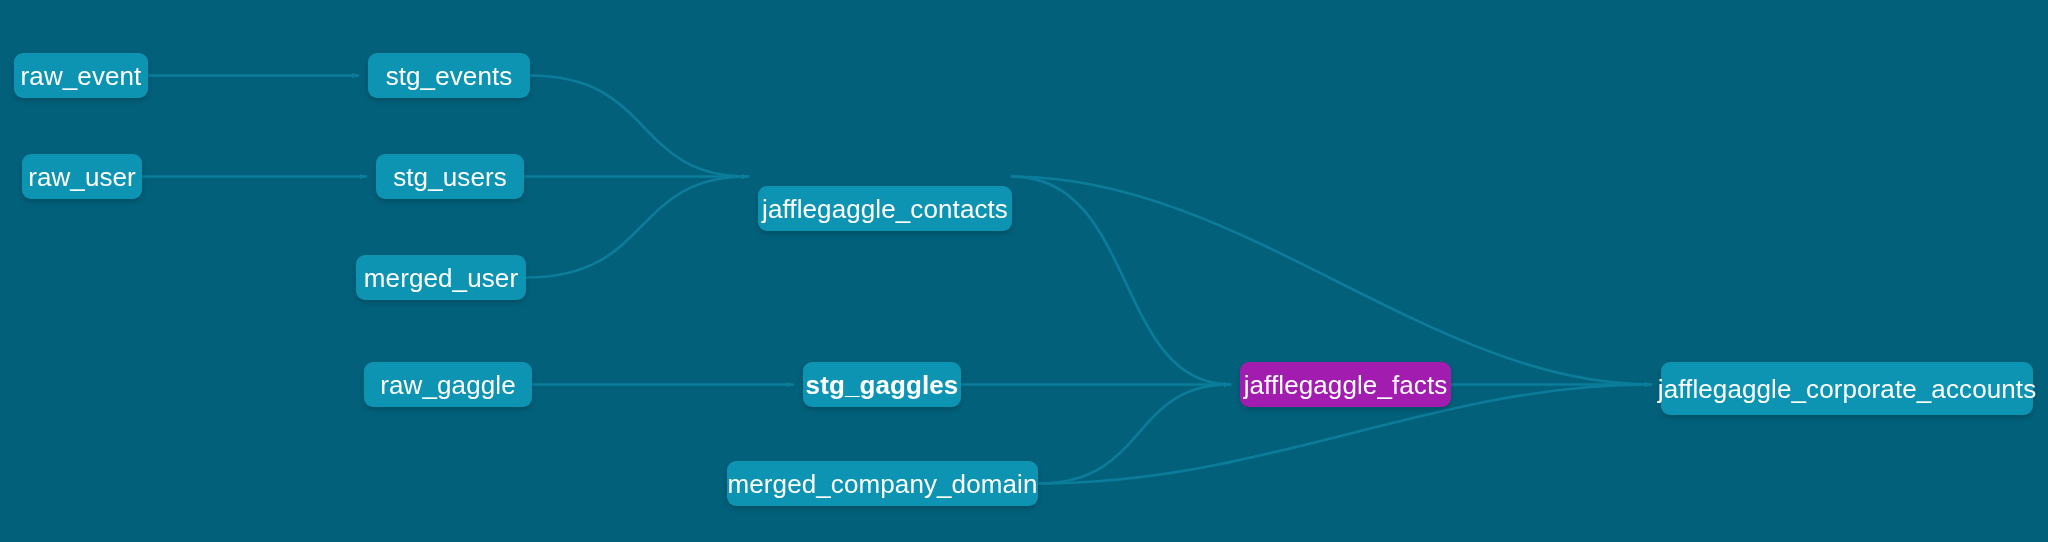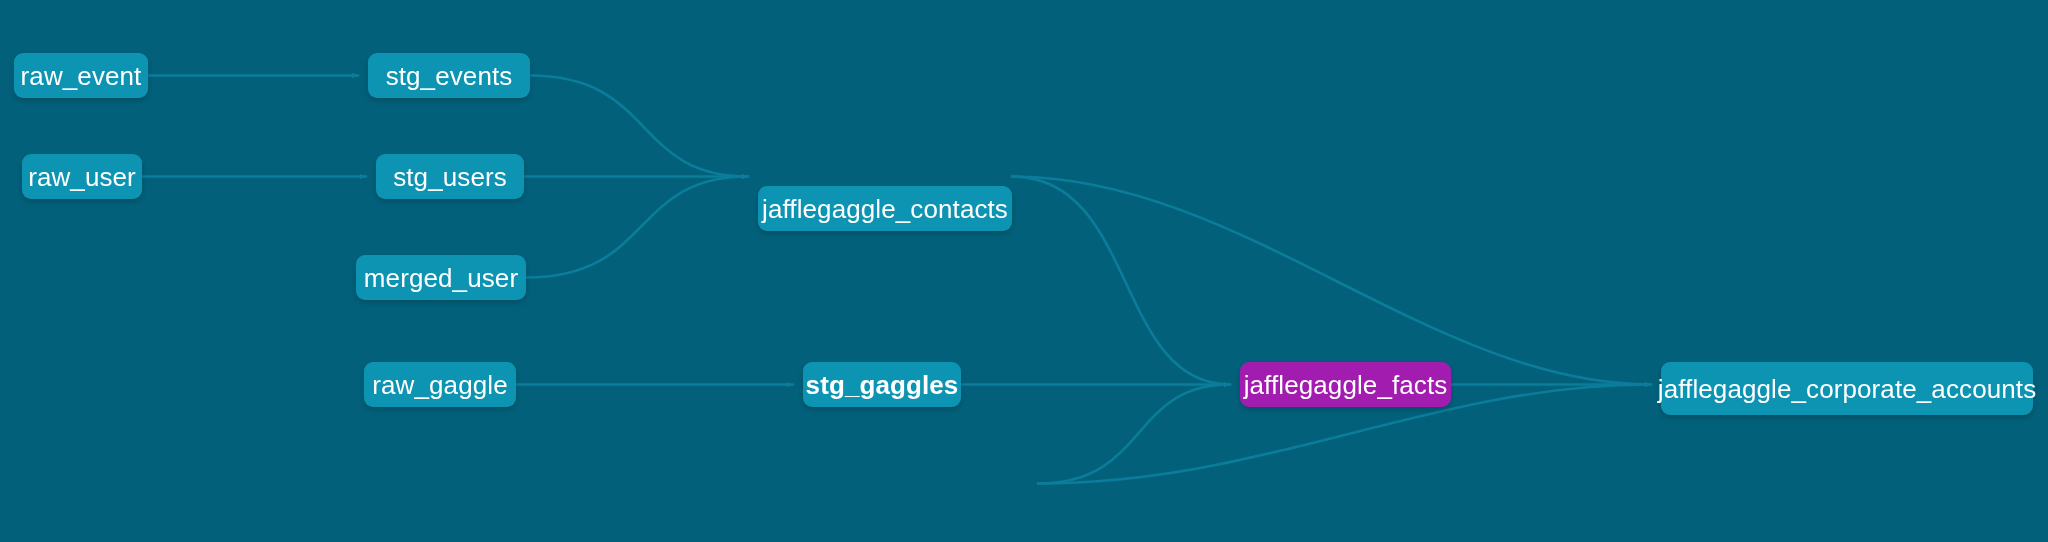--- a/index.html
+++ b/index.html
@@ -87,25 +87,28 @@
       </div>
       <div class="node normal" style="left: 368px; top: 53px; width: 162px; height: 45px;">
         <span class="node-label">stg_events</span>
       </div>
       <div class="node normal" style="left: 376px; top: 154px; width: 148px; height: 45px;">
         <span class="node-label">stg_users</span>
       </div>
       <div class="node normal" style="left: 356px; top: 255px; width: 170px; height: 45px; align-items: center;">
         <span class="node-label">merged_user</span>
       </div>
-      <div class="node normal" style="left: 364px; top: 362px; width: 152px; height: 45px;">
+      <div class="node normal" style="left: 364px; top: 362px; width: 168px; height: 45px;">
         <span class="node-label">raw_gaggle</span>
       </div>
       <div class="node normal" style="left: 803px; top: 362px; width: 158px; height: 45px; font-weight: bold;">
         <span class="node-label">stg_gaggles</span>
+      </div>
+      <div class="node normal" style="left: 727px; top: 461px; width: 311px; height: 45px;">
+        <span class="node-label">merged_company_domain</span>
       </div>
       <div class="node normal" style="left: 758px; top: 154px; width: 254px; height: 45px; margin-top: 32px;">
         <span class="node-label">jafflegaggle_contacts</span>
       </div>
       <div class="node selected" style="left: 1240px; top: 362px; width: 211px; height: 45px;">
         <span class="node-label">jafflegaggle_facts</span>
       </div>
       <div class="node normal" style="left: 1661px; top: 362px; width: 372px; height: 53px;">
         <span class="node-label">jafflegaggle_corporate_accounts</span>
       </div>

